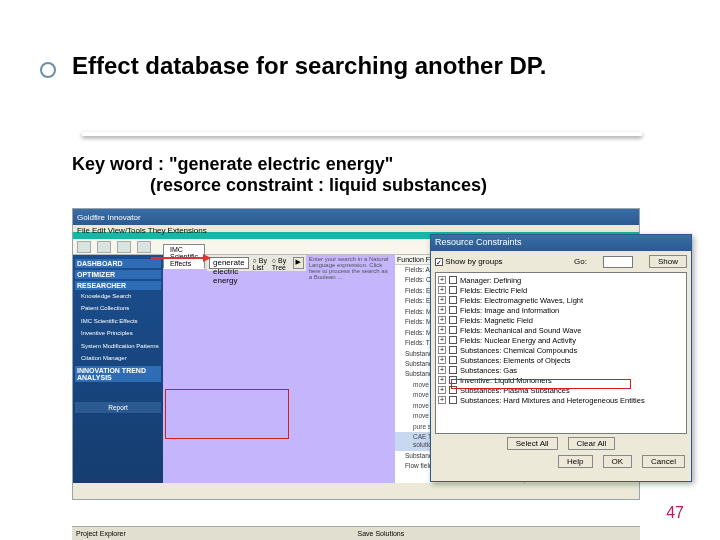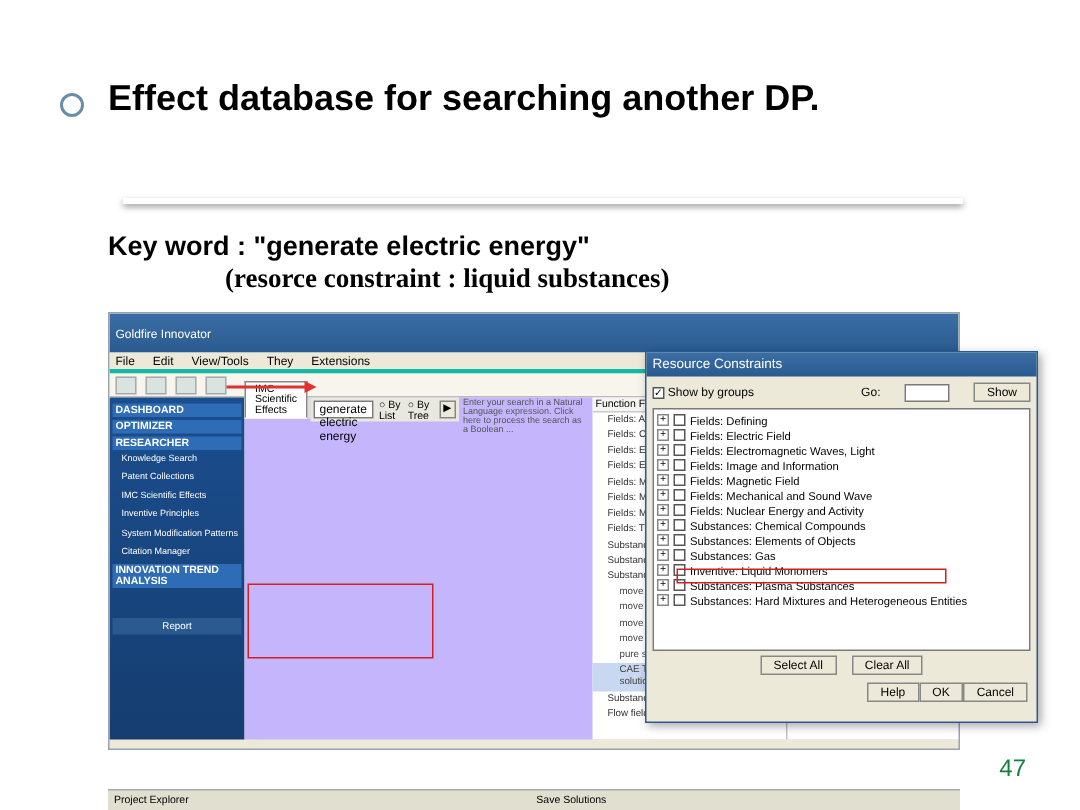--- a/index.html
+++ b/index.html
@@ -41,47 +41,46 @@
   .keyword {
     position: absolute;
     top: 154px;
     left: 72px;
     font-size: 18px;
     font-weight: bold;
     color: #000;
   }
   .keyword .line2 {
     margin-left: 78px;
-    font-family: Liberation Serif, serif;
   }
   .screenshot {
     position: absolute;
     top: 208px;
     left: 72px;
     width: 568px;
     height: 292px;
     border: 1px solid #9aa3b0;
     background: #ece9d8;
     overflow: hidden;
   }
   .window-title {
-    height: 26px;
+    height: 16px;
     background: linear-gradient(#3a6ea5,#2a5a90);
     color: #fff;
     font-size: 8px;
     padding: 2px 4px;
     display: flex;
     align-items: center;
   }
   .menu-bar {
     height: 14px;
     background: #ece9d8;
-    border-bottom: 3px solid #14b8a6;
-    display: flex;
-    gap: 12px;
+    border-bottom: 7px solid #14b8a6;
+    display: flex;
+    gap: 2px;
     padding: 1px 4px;
     font-size: 8px;
   }
   .toolbar {
     height: 16px;
     background: #f7f5ec;
     border-bottom: 1px solid #bbb;
     display: flex;
     gap: 6px;
     padding: 1px 4px;
@@ -300,20 +299,21 @@
   }
   .cw-mid-btns {
     display: flex;
     justify-content: center;
     gap: 10px;
     padding: 3px;
   }
   .cw-bottom {
     display: flex;
     justify-content: flex-end;
+    gap: 10px;
     padding: 2px 6px;
     align-items: flex-end;
   }
   .status-bar {
     position: absolute;
     bottom: 0;
     left: 72px;
     width: 568px;
     height: 14px;
     background: #e0dfd0;
@@ -322,21 +322,21 @@
     display: flex;
     justify-content: space-between;
     padding: 1px 4px;
     align-items: center;
   }
   .page-num {
     position: absolute;
     bottom: 18px;
     right: 36px;
     font-size: 16px;
-    color: #15803d;
+    color: #be185d;
   }
   .highlight-box {
     position: absolute;
     border: 1px solid #d02020;
     pointer-events: none;
   }
 </style>
 </head>
 <body>
 
@@ -448,21 +448,21 @@
     </label>
     <span style="margin-left:auto">Go:</span>
     <input type="text" style="">
     <div class="cw-btn">Show</div>
   </div>
   <div class="cw-tree">
 
   <div class="tree-item">
         <span class="tree-exp">+</span>
         <span class="tree-cb"></span>
-        <span>Fields: Defining</span>
+        <span>Manager: Defining</span>
       </div>
       <div class="tree-item">
         <span class="tree-exp">+</span>
         <span class="tree-cb"></span>
         <span>Fields: Electric Field</span>
       </div>
       <div class="tree-item">
         <span class="tree-exp">+</span>
         <span class="tree-cb"></span>
         <span>Fields: Electromagnetic Waves, Light</span>

